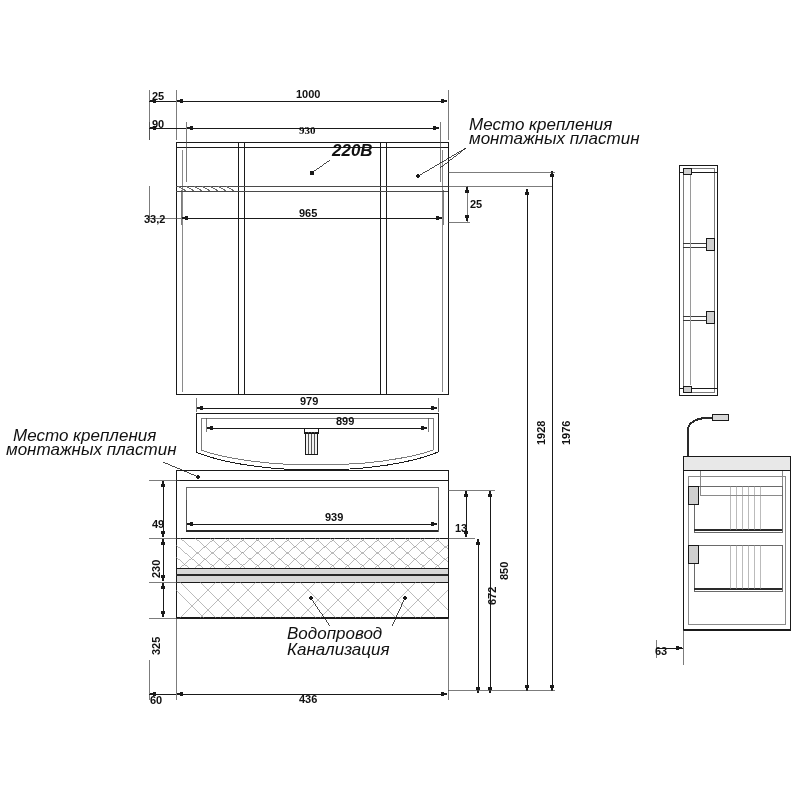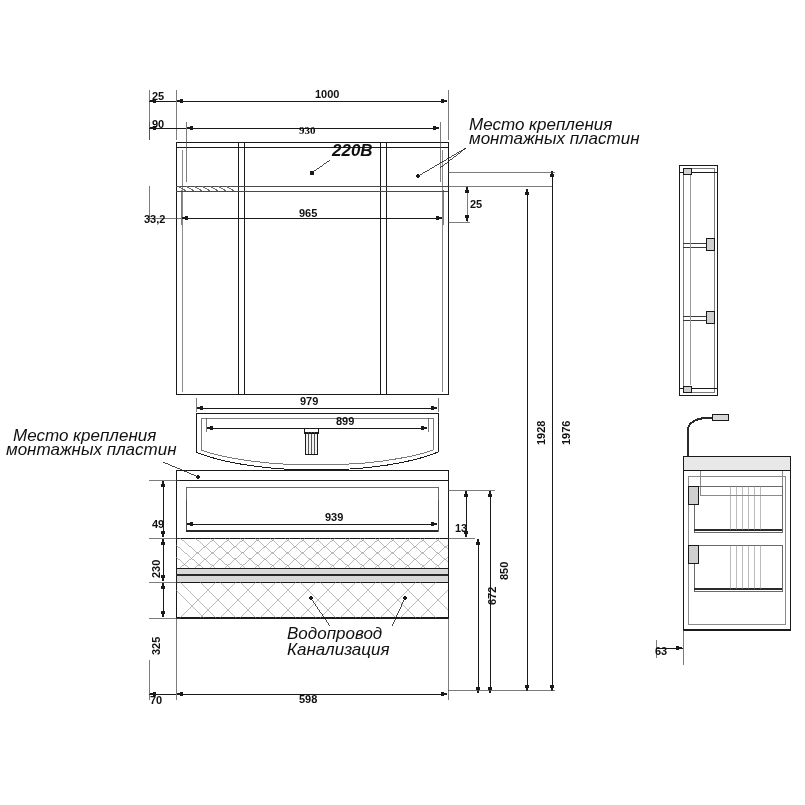--- a/index.html
+++ b/index.html
@@ -342,21 +342,21 @@
       <line x1="683" y1="630" x2="790" y2="630" stroke-width="1.3"></line>
 
       <line x1="683" y1="630" x2="683" y2="665" stroke="#444" stroke-width="0.7"></line>
       <line x1="656" y1="648" x2="683" y2="648"></line>
       <path d="M683 648 l-7 -2.5 v5 z" fill="#1a1a1a" stroke="none"></path>
       <line x1="656" y1="640" x2="656" y2="658" stroke="#444" stroke-width="0.7"></line>
 
     </g>
   </svg>
 
-  <div class="dim" style="left:296px; top:88px;margin-left:19px;">1000</div>
+  <div class="dim" style="left:296px; top:88px;">1000</div>
   <div class="dim" style="left:299px; top:124px;font-family:Liberation Serif, serif;">930</div>
   <div class="dim" style="left:152px; top:90px;">25</div>
   <div class="dim" style="left:152px; top:118px;">90</div>
   <div class="dim" style="left:299px; top:207px;text-align:center;">965</div>
   <div class="dim" style="left:144px; top:213px;">33,2</div>
   <div class="dim" style="left:470px; top:198px;">25</div>
 
   <div class="lbl it b" style="left:332px; top:145px;">220В</div>
 
   <div class="lbl it" style="left:469px; top:119px;">Место крепления</div>
@@ -364,22 +364,22 @@
 
   <div class="lbl it" style="left:13px; top:430px;">Место крепления</div>
   <div class="lbl it" style="left:6px; top:444px;">монтажных пластин</div>
 
   <div class="dim" style="left:300px; top:395px;">979</div>
   <div class="dim" style="left:300px; top:415px;margin-left:36px;">899</div>
   <div class="dim" style="left:300px; top:511px;margin-left:25px;">939</div>
   <div class="dim" style="left:152px; top:518px;">49</div>
   <div class="dim v" style="left:150px; top:578px;">230</div>
   <div class="dim v" style="left:150px; top:655px;">325</div>
-  <div class="dim" style="left:150px; top:694px;">70</div>
-  <div class="dim" style="left:299px; top:693px;">598</div>
+  <div class="dim" style="left:150px; top:694px;">60</div>
+  <div class="dim" style="left:299px; top:693px;">436</div>
   <div class="dim" style="left:455px; top:522px;">13</div>
   <div class="dim v" style="left:498px; top:580px;">850</div>
   <div class="dim v" style="left:486px; top:605px;">672</div>
 
   <div class="dim v" style="left:535px; top:445px;">1928</div>
   <div class="dim v" style="left:560px; top:445px;">1976</div>
 
   <div class="lbl it" style="left:287px; top:628px;">Водопровод</div>
   <div class="lbl it" style="left:287px; top:644px;">Канализация</div>
 

